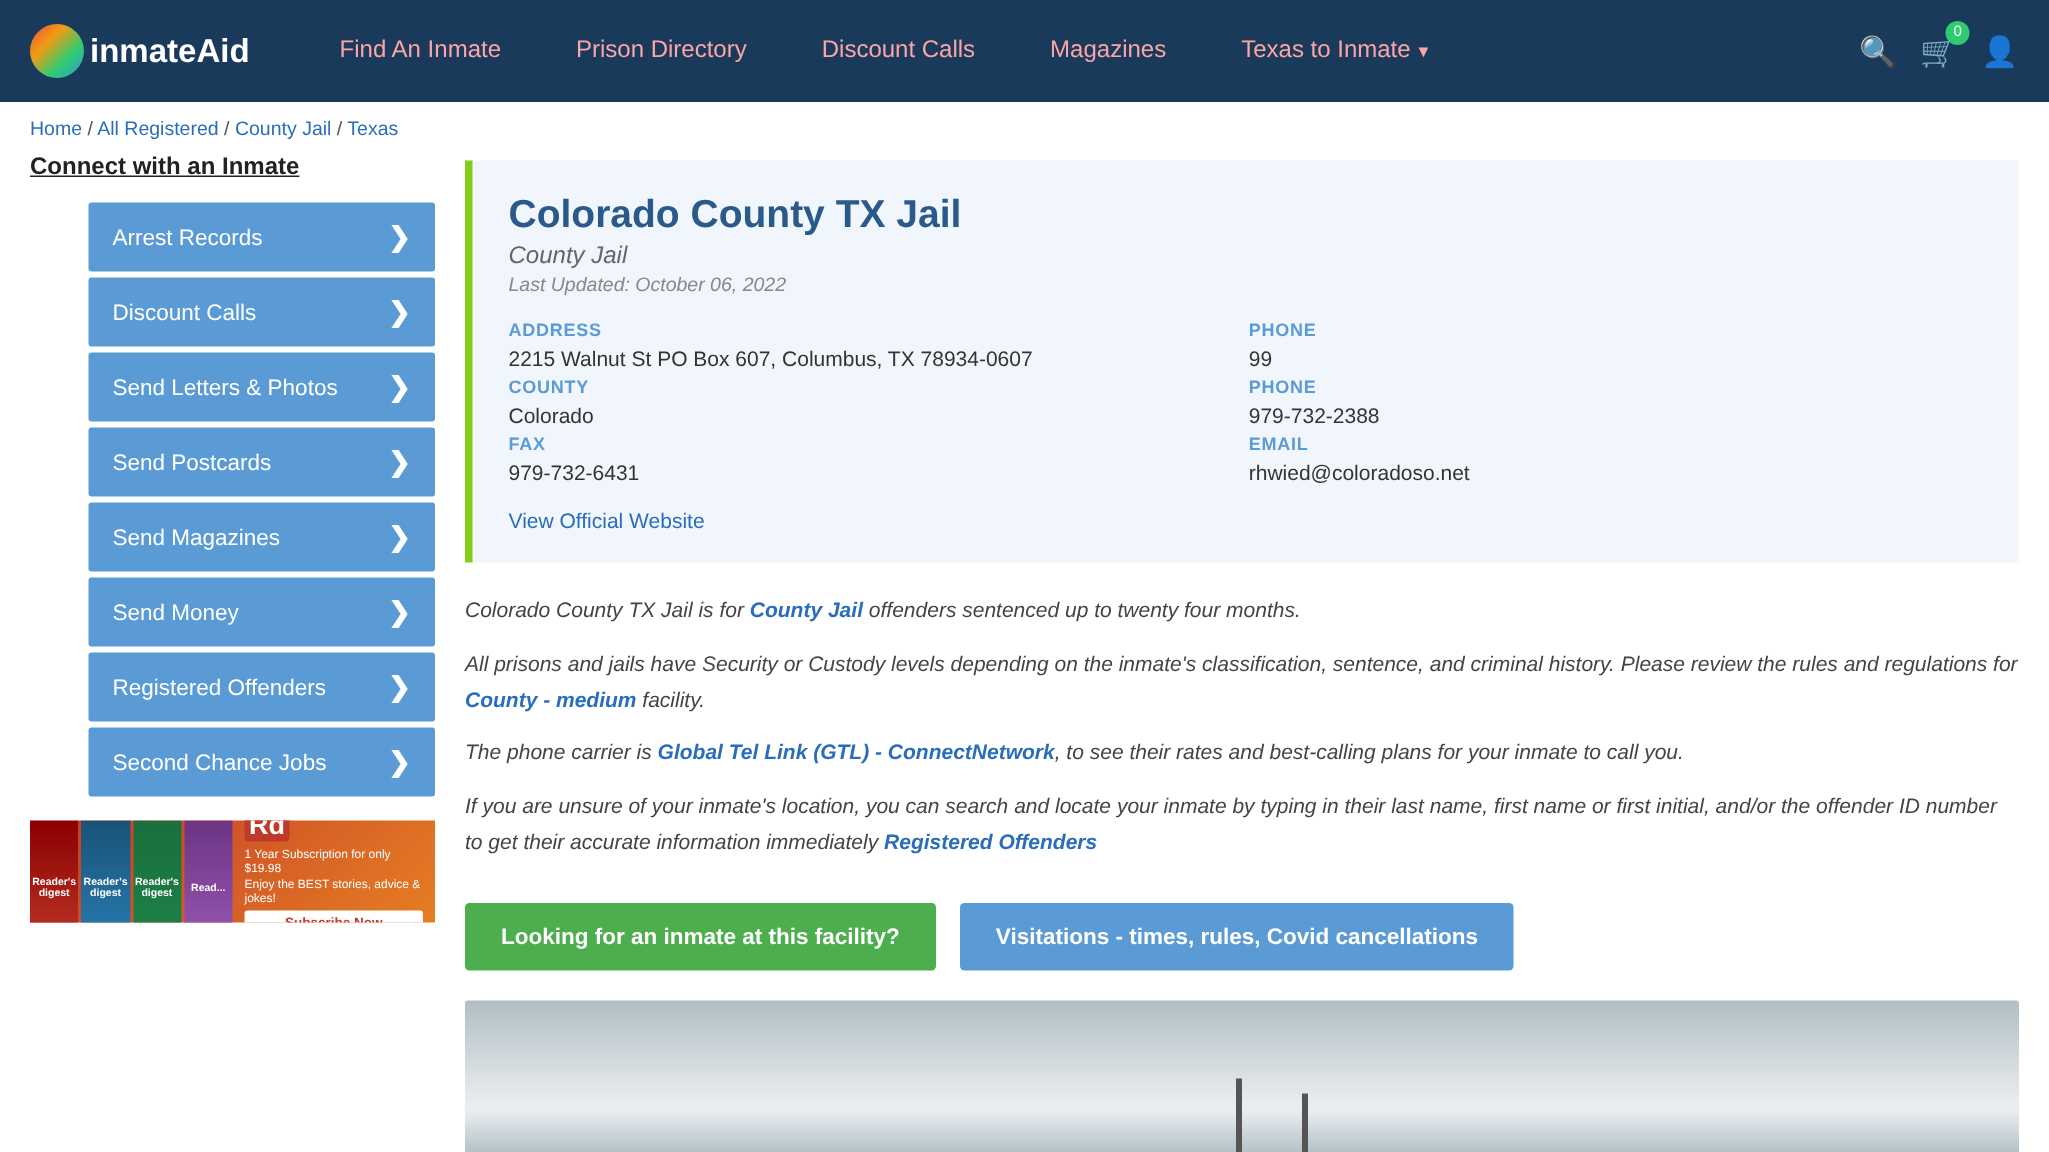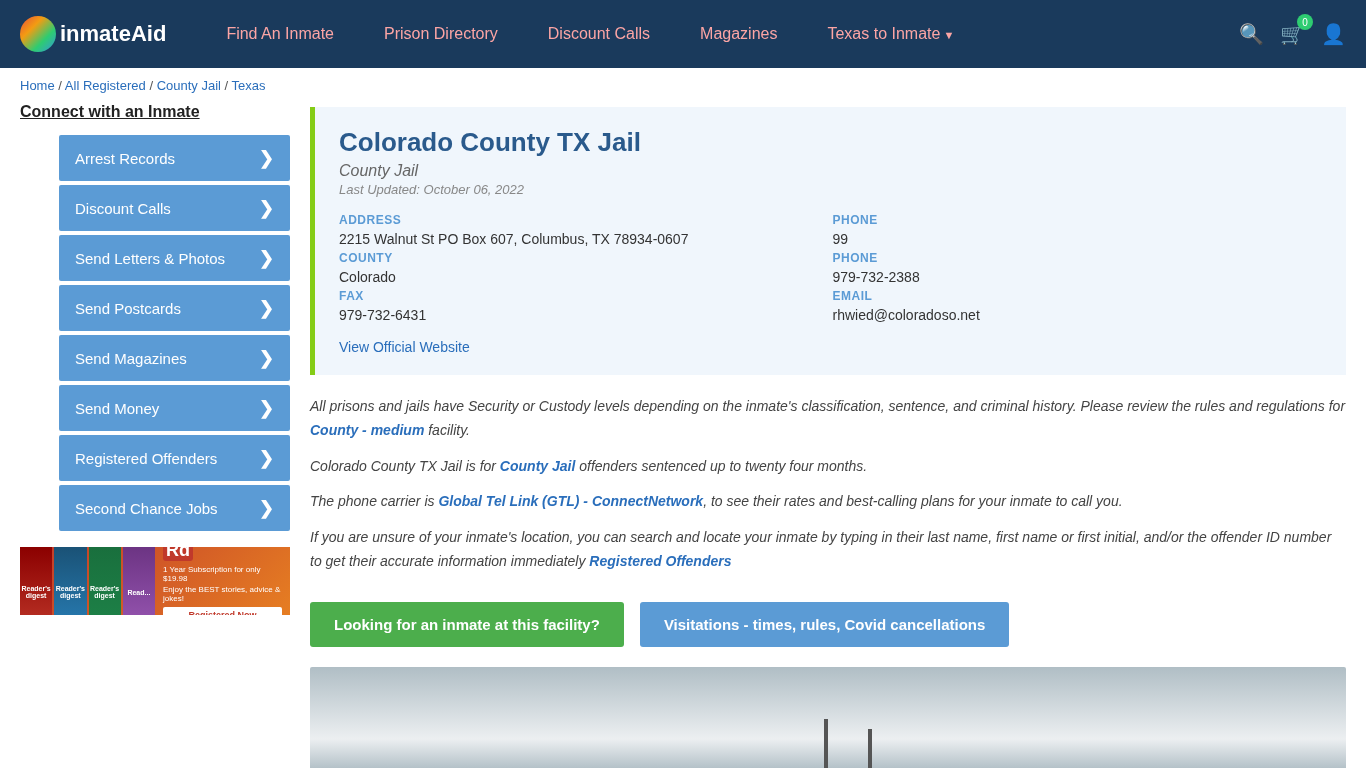--- a/index.html
+++ b/index.html
@@ -382,21 +382,21 @@
               <span style="color:#fff;font-size:7px;text-align:center;">Reader's<br>digest</span>
             </div>
           <div class="ad-cover" style="background: linear-gradient(180deg,#6c3483,#9b59b6);">
               <span style="color:#fff;font-size:7px;text-align:center;">Read...</span>
             </div>
         </div>
         <div class="ad-text-area">
           <div class="rd-logo">Rd</div>
           <p style="font-size:8px;color:#fff;margin-bottom:2px;">1 Year Subscription for only $19.98</p>
           <p style="font-size:8px;color:#fff;margin-bottom:4px;">Enjoy the BEST stories, advice &amp; jokes!</p>
-          <button class="ad-subscribe-btn">Registered Now</button>
+          <button class="ad-subscribe-btn">Subscribe Now</button>
         </div>
       </div>
     </div>
   </aside>
 
   <main class="content-area">
 
     <div class="info-box">
       <div class="facility-name">Colorado County TX Jail</div>
       <div class="facility-type">County Jail</div>
@@ -427,24 +427,24 @@
           <div class="detail-value">rhwied@coloradoso.net</div>
         </div>
       </div>
       <div class="official-link">
         <a href="#">View Official Website</a>
       </div>
     </div>
 
     <div class="description">
       <p>
-        <span>All prisons and jails have Security or Custody levels depending on the inmate's classification, sentence, and criminal history. Please review the rules and regulations for </span><a href="#">County - medium</a><span> facility.</span>
+        <span>Colorado County TX Jail is for </span><a href="#">County Jail</a><span> offenders sentenced up to twenty four months.</span>
       </p>
       <p>
-        <span>Colorado County TX Jail is for </span><a href="#">County Jail</a><span> offenders sentenced up to twenty four months.</span>
+        <span>All prisons and jails have Security or Custody levels depending on the inmate's classification, sentence, and criminal history. Please review the rules and regulations for </span><a href="#">County - medium</a><span> facility.</span>
       </p>
       <p>
         <span>The phone carrier is </span><a href="#">Global Tel Link (GTL) - ConnectNetwork</a><span>, to see their rates and best-calling plans for your inmate to call you.</span>
       </p>
       <p>
         <span>If you are unsure of your inmate's location, you can search and locate your inmate by typing in their last name, first name or first initial, and/or the offender ID number to get their accurate information immediately </span><a href="#">Registered Offenders</a>
       </p>
     </div>
 
     <div class="action-buttons">

